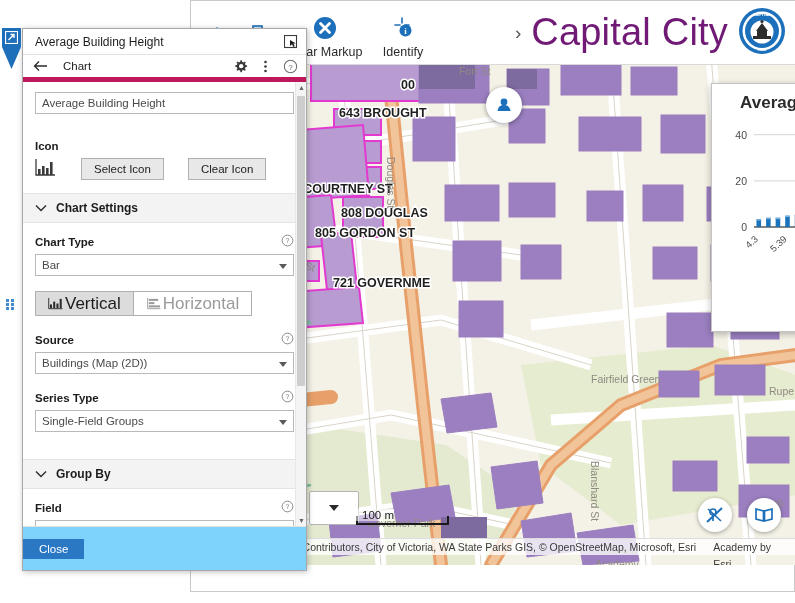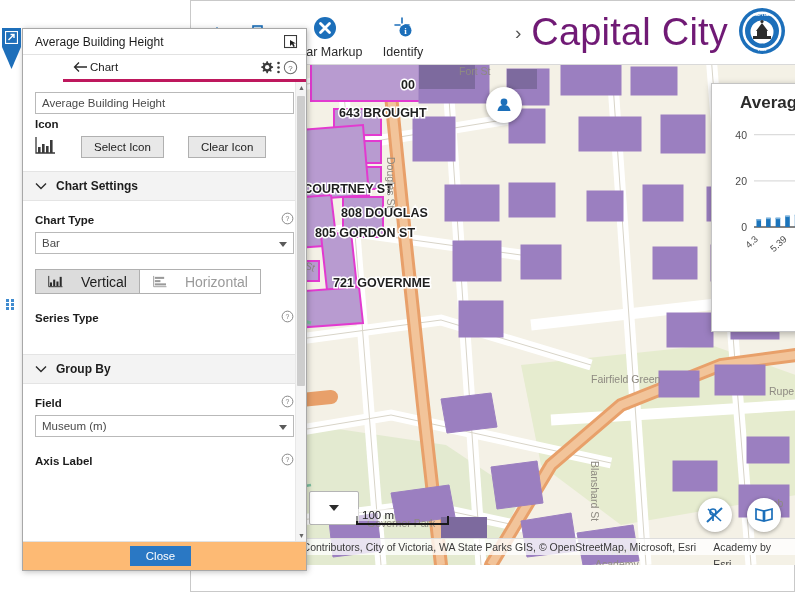--- a/index.html
+++ b/index.html
@@ -95,22 +95,22 @@
     background: #fff; border: 1px solid #a8a8a8;
     box-shadow: 1px 1px 6px rgba(0,0,0,.25); z-index: 40;
     display: flex; flex-direction: column;
   }
   #panel-titlebar {
     height: 26px; display: flex; align-items: center; justify-content: space-between;
     padding: 0 8px 0 12px; border-bottom: 1px solid #e2e2e2; background: #fff;
   }
   #panel-title { font-size: 12px; color: #1c1c1c; }
   #panel-subbar {
-    height: 27px; display: flex; align-items: center; gap: 2px;
-    padding: 0 8px 0 10px; border-bottom: 3px solid #be185d; background: #fff; margin-left: 40px;
+    height: 27px; display: flex; align-items: center; gap: 15px;
+    padding: 0 8px 0 10px; border-bottom: 5px solid #be185d; background: #fff;
   }
   #panel-subbar .crumb { font-size: 11.5px; color: #1c1c1c; }
   #panel-subbar .spacer { margin-left: auto; }
   .hdr-ico { cursor: pointer; display: flex; align-items: center; }
 
   #panel-scroll {
     flex: 1; overflow: hidden; position: relative; background: #fff;
     border-bottom: 1px solid #e2e2e2;
   }
   #panel-body { padding: 0; }
@@ -143,38 +143,38 @@
     border-top: 5px solid #5a5a5a;
   }
   .icon-row { display: flex; align-items: center; gap: 24px; margin-top: 5px; }
   .mini-btn {
     height: 22px; border: 1px solid #b0b0b0; background: #e8e8e8;
     font-size: 11.5px; color: #1c1c1c; padding: 0 12px; line-height: 20px; cursor: pointer;
   }
   .seg-group { display: flex; margin-top: 4px; }
   .seg {
     height: 25px; border: 1px solid #b0b0b0; display: flex; align-items: center;
-    gap: 18px; padding: 0 12px; font-size: 14px; cursor: pointer; background: #fff; color: #9a9a9a;
+    gap: 2px; padding: 0 12px; font-size: 17px; cursor: pointer; background: #fff; color: #9a9a9a;
   }
   .seg.on { background: #dcdcdc; color: #1c1c1c; }
   .seg + .seg { border-left: none; }
 
   #panel-scrollbar {
     position: absolute; right: 0; top: 0; width: 11px; height: 100%;
     background: #f4f4f4; border-left: 1px solid #e8e8e8;
   }
   #panel-scrollbar .thumb {
     position: absolute; left: 1px; top: 14px; width: 8px; height: 290px;
     background: #cdcdcd; border-radius: 1px;
   }
   #panel-scrollbar .arr { position: absolute; left: 2px; font-size: 7px; color: #666; }
 
   #panel-footer {
-    height: 28px; background: #fdba74; display: flex; align-items: center;
-    justify-content: center; padding-right: 8px;
+    height: 43px; background: #7dd3fc; display: flex; align-items: center;
+    justify-content: flex-start; padding-right: 8px;
   }
   #close-btn {
     background: #2a78c4; color: #fff; font-size: 11.5px; border: none;
     padding: 4px 16px; cursor: pointer; font-family: "Liberation Sans", sans-serif;
   }
 
   
   #dock {
     position: absolute; left: 0; top: 28px; width: 22px; height: 300px; z-index: 45;
   }
@@ -570,21 +570,21 @@
         <text x="8" y="11.4" font-size="8.5" fill="#6b6b6b" text-anchor="middle" font-family="Liberation Sans, sans-serif">?</text>
       </svg>
     </span>
   </div>
 
   <div id="panel-scroll">
     <div id="panel-body">
 
       <div class="sec-card">
         <input class="txtbox" value="Average Building Height" style="">
-        <div class="field-label" style="margin-top:4px;">Icon</div>
+        <div class="field-label" style="margin-top:26px;">Icon</div>
         <div class="icon-row">
           <span>
             <svg width="22" height="20" viewBox="0 0 22 20">
               <g fill="#3a3a3a">
                 <rect x="3" y="12" width="2.6" height="6"></rect>
                 <rect x="7" y="9" width="2.6" height="9"></rect>
                 <rect x="11" y="11" width="2.6" height="7"></rect>
                 <rect x="15" y="5" width="2.6" height="13"></rect>
               </g>
               <path d="M1 2 V18 H20" stroke="#3a3a3a" stroke-width="1.3" fill="none"></path>
@@ -637,31 +637,44 @@
                   <rect x="3" y="5.5" width="6" height="2.2"></rect>
                   <rect x="3" y="9" width="12" height="2.2"></rect>
                 </g>
                 <path d="M1.7 1 V12.6 H15.5" stroke="#9a9a9a" stroke-width="1" fill="none"></path>
               </svg>
               <span>Horizontal</span>
             </div>
           </div>
         </div>
 
+        <div class="field" style="margin-top:10px;">
+          <div class="field-row">
+            <span class="field-label">Source</span>
+            <span class="help-ico">
+              <svg width="13" height="13" viewBox="0 0 16 16">
+                <circle cx="8" cy="8" r="6.6" fill="none" stroke="#7a7a7a" stroke-width="1.1"></circle>
+                <text x="8" y="11.4" font-size="8.5" fill="#7a7a7a" text-anchor="middle" font-family="Liberation Sans, sans-serif">?</text>
+              </svg>
+            </span>
+          </div>
+          <div class="combo">Buildings (Map (2D))</div>
+        </div>
 
         <div class="field">
           <div class="field-row">
             <span class="field-label">Series Type</span>
             <span class="help-ico">
               <svg width="13" height="13" viewBox="0 0 16 16">
                 <circle cx="8" cy="8" r="6.6" fill="none" stroke="#7a7a7a" stroke-width="1.1"></circle>
                 <text x="8" y="11.4" font-size="8.5" fill="#7a7a7a" text-anchor="middle" font-family="Liberation Sans, sans-serif">?</text>
               </svg>
             </span>
           </div>
+          <div class="combo">Single-Field Groups</div>
         </div>
       </div>
 
       <div class="sec-head">
         <svg width="12" height="8" viewBox="0 0 12 8">
           <path d="M1 1.5 L6 6.5 L11 1.5" stroke="#2b2b2b" stroke-width="1.4" fill="none"></path>
         </svg>
         <span>Group By</span>
       </div>
       <div class="sec-card">

